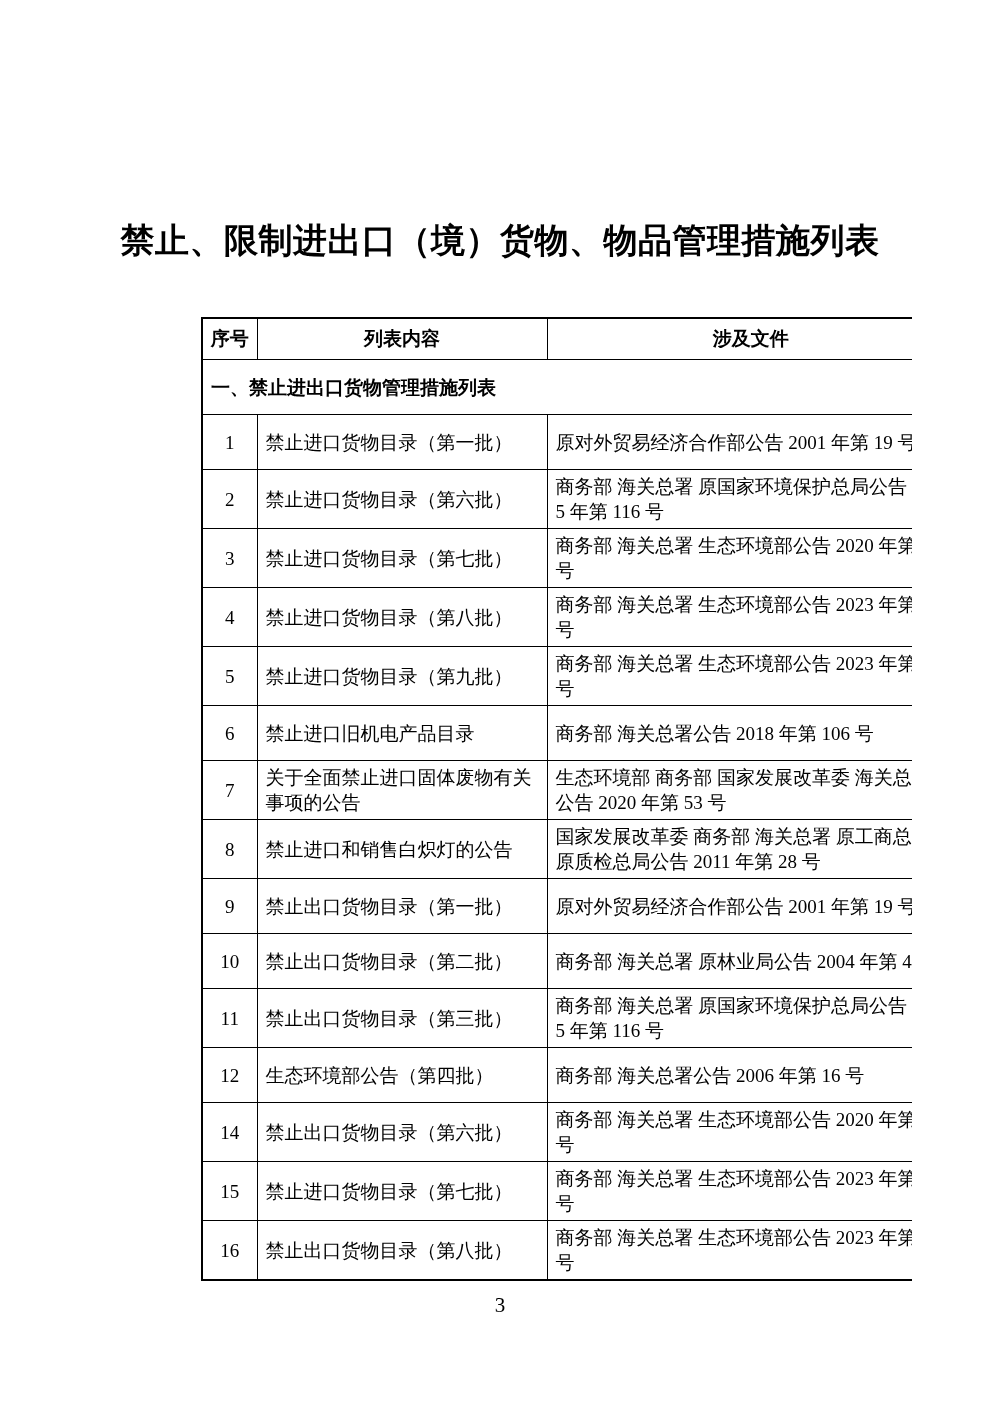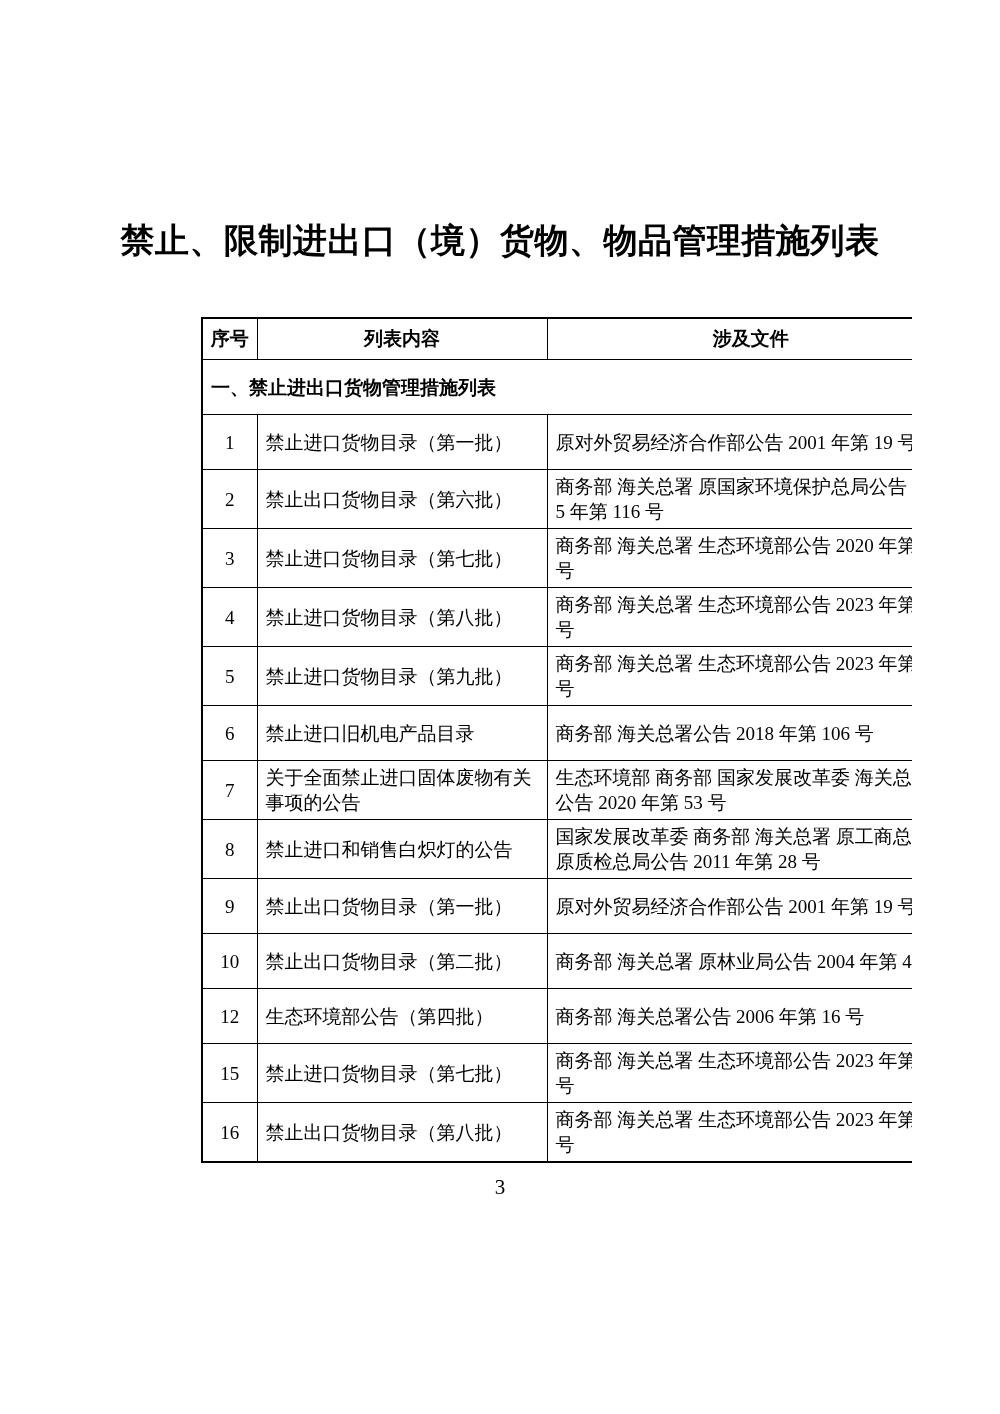--- a/index.html
+++ b/index.html
@@ -103,21 +103,21 @@
     </tbody>
     <tbody>
   <tr>
     <td class="c-no">1</td>
     <td class="c-content">禁止进口货物目录（第一批）</td>
     <td class="c-doc">原对外贸易经济合作部公告 2001 年第 19 号</td>
   </tr>
 
   <tr>
     <td class="c-no">2</td>
-    <td class="c-content">禁止出口货物目录（第六批）</td>
+    <td class="c-content">禁止进口货物目录（第六批）</td>
     <td class="c-doc">商务部 海关总署 原国家环境保护总局公告 2005 年第 116 号</td>
   </tr>
 
   <tr>
     <td class="c-no">3</td>
     <td class="c-content">禁止进口货物目录（第七批）</td>
     <td class="c-doc">商务部 海关总署 生态环境部公告 2020 年第 73 号</td>
   </tr>
 
   <tr>
@@ -155,28 +155,38 @@
     <td class="c-content">禁止出口货物目录（第一批）</td>
     <td class="c-doc">原对外贸易经济合作部公告 2001 年第 19 号</td>
   </tr>
 
   <tr>
     <td class="c-no">10</td>
     <td class="c-content">禁止出口货物目录（第二批）</td>
     <td class="c-doc">商务部 海关总署 原林业局公告 2004 年第 40 号</td>
   </tr>
 
+  <tr>
+    <td class="c-no">11</td>
+    <td class="c-content">禁止出口货物目录（第三批）</td>
+    <td class="c-doc">商务部 海关总署 原国家环境保护总局公告 2005 年第 116 号</td>
+  </tr>
 
   <tr>
     <td class="c-no">12</td>
     <td class="c-content">生态环境部公告（第四批）</td>
     <td class="c-doc">商务部 海关总署公告 2006 年第 16 号</td>
   </tr>
 
 
+  <tr>
+    <td class="c-no">14</td>
+    <td class="c-content">禁止出口货物目录（第六批）</td>
+    <td class="c-doc">商务部 海关总署 生态环境部公告 2020 年第 73 号</td>
+  </tr>
 
   <tr>
     <td class="c-no">15</td>
     <td class="c-content">禁止进口货物目录（第七批）</td>
     <td class="c-doc">商务部 海关总署 生态环境部公告 2023 年第 21 号</td>
   </tr>
 
   <tr>
     <td class="c-no">16</td>
     <td class="c-content">禁止出口货物目录（第八批）</td>

